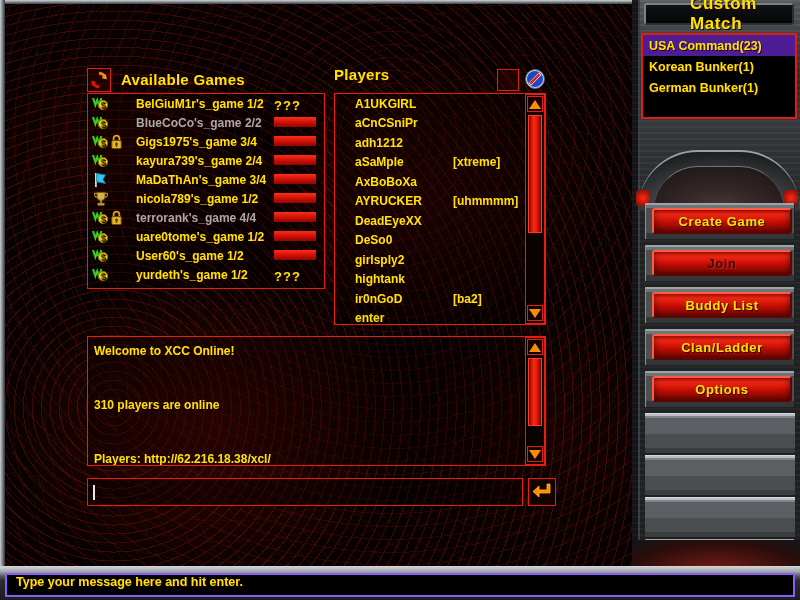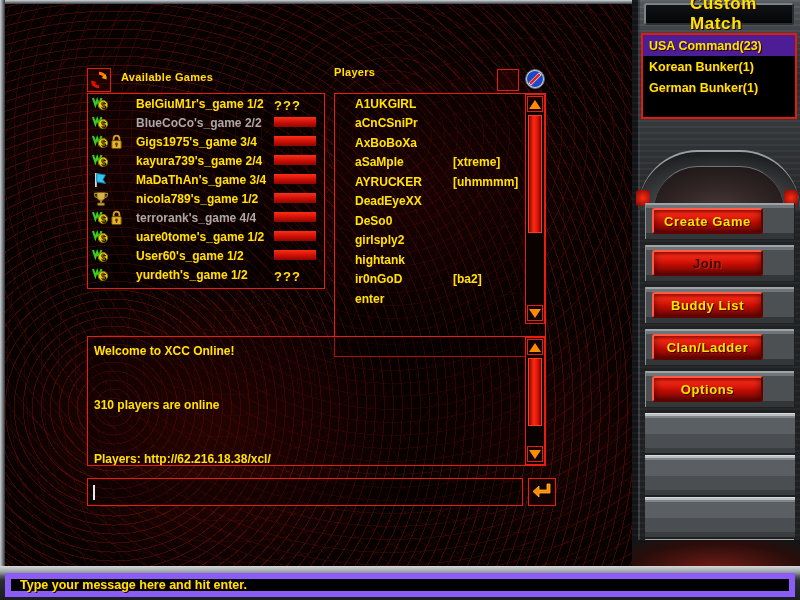--- a/index.html
+++ b/index.html
@@ -40,21 +40,21 @@
     position: absolute; left: 0; top: 0; width: 632px; height: 4px;
     background: linear-gradient(180deg,#cfd3d6,#8b9095 45%,#3b3f42);
   }
   .left-panel .edge-left {
     position: absolute; left: 0; top: 0; width: 5px; height: 566px;
     background: linear-gradient(90deg,#c9cdd0,#767b80 55%,#2e3234);
   }
 
   
   .hdr {
-    position: absolute; color: #ffe400; font-size: 11px; font-weight: bold;
+    position: absolute; color: #ffe400; font-size: 15px; font-weight: bold;
     letter-spacing: .3px; text-shadow: 1px 1px 0 #2a0000; text-align: right;
   }
 
   
   .icon-box {
     position: absolute; border: 1px solid #e01b12;
     background: rgba(40,3,2,0.55);
     display: flex; align-items: center; justify-content: center;
   }
 
@@ -120,22 +120,22 @@
     display: flex; align-items: center; justify-content: center;
   }
 
   
   .statusbar-frame {
     position: absolute; left: 0; top: 566px; width: 800px; height: 34px;
     background: linear-gradient(180deg,#d5d9dc 0%,#9aa0a4 18%,#53585c 30%,#2b2e30 42%,#1a1c1e 100%);
   }
   .statusbar {
     position: absolute; left: 5px; top: 573px; width: 790px; height: 24px;
-    background: #000; border: 6px solid #8b5cf6;
-    display: flex; align-items: center; padding-left: 9px;
+    background: #000; border: 2px solid #8b5cf6;
+    display: flex; align-items: flex-start; padding-left: 9px;
   }
   .statusbar span {
     color: #ffe400; font-size: 12.5px; font-weight: bold;
     text-shadow: 1px 1px 0 #2a0000;
   }
 
   
   .sidebar {
     position: absolute; left: 632px; top: 0; width: 168px; height: 566px;
     background:
@@ -197,21 +197,21 @@
   .dome-red-l { left: 636px; }
   .dome-red-r { left: 784px; }
 
   
   .btn-slot {
     position: absolute; left: 645px; width: 150px; height: 36px;
     background: linear-gradient(180deg,#9ea3a7 0 2px,#6e7478 2px 5px,#4c5053 5px 30px,#34373a 30px 36px);
     border-left: 1px solid #8c9195; border-right: 1px solid #1d1f21;
   }
   .btn {
-    position: absolute; left: 652px; width: 111px; height: 26px;
+    position: absolute; left: 652px; width: 140px; height: 26px;
     background: linear-gradient(180deg,#d81206 0%,#ff2a16 18%,#c20d04 55%,#7a0702 100%);
     border: 2px solid; border-color: #ff5a44 #5e0502 #5e0502 #ff5a44;
     border-radius: 3px;
     display: flex; align-items: center; justify-content: center;
     box-shadow: inset 0 0 9px rgba(0,0,0,0.55);
   }
   .btn span {
     color: #ffe400; font-size: 13px; font-weight: bold;
     letter-spacing: .6px; text-shadow: 1px 1px 0 #3a0000;
   }
@@ -383,33 +383,36 @@
 
     <div style="position:absolute; left:524px; top:68px; width:22px; height:22px;">
       <svg width="22" height="22" viewBox="0 0 22 22">
         <circle cx="11" cy="11" r="9.4" fill="#d8d8e4" stroke="#6a6a76" stroke-width="1"></circle>
         <circle cx="11" cy="11" r="8" fill="#1b46c8"></circle>
         <rect x="3.6" y="9.2" width="14.8" height="3.6" fill="#ffffff" transform="rotate(-45 11 11)"></rect>
         <rect x="4.2" y="9.6" width="13.6" height="2.6" fill="#e02010" transform="rotate(-45 11 11)"></rect>
       </svg>
     </div>
 
-    <div class="list-frame" id="players-frame" style="left:334px; top:93px; width:212px; height:264px;">
+    <div class="list-frame" id="players-frame" style="left:334px; top:93px; width:212px; height:232px;">
         <div class="prow">
           <span>A1UKGIRL</span>
         </div>
         <div class="prow">
           <span>aCnCSniPr</span>
         </div>
         <div class="prow">
-          <span>AxBoBoXa</span>
+          <span>adh1212</span>
         </div>
         <div class="prow">
           <span>aSaMple</span>
           <span class="pclan">[xtreme]</span>
+        </div>
+        <div class="prow">
+          <span>AxBoBoXa</span>
         </div>
         <div class="prow">
           <span>AYRUCKER</span>
           <span class="pclan">[uhmmmm]</span>
         </div>
         <div class="prow">
           <span>DeadEyeXX</span>
         </div>
         <div class="prow">
           <span>DeSo0</span>

